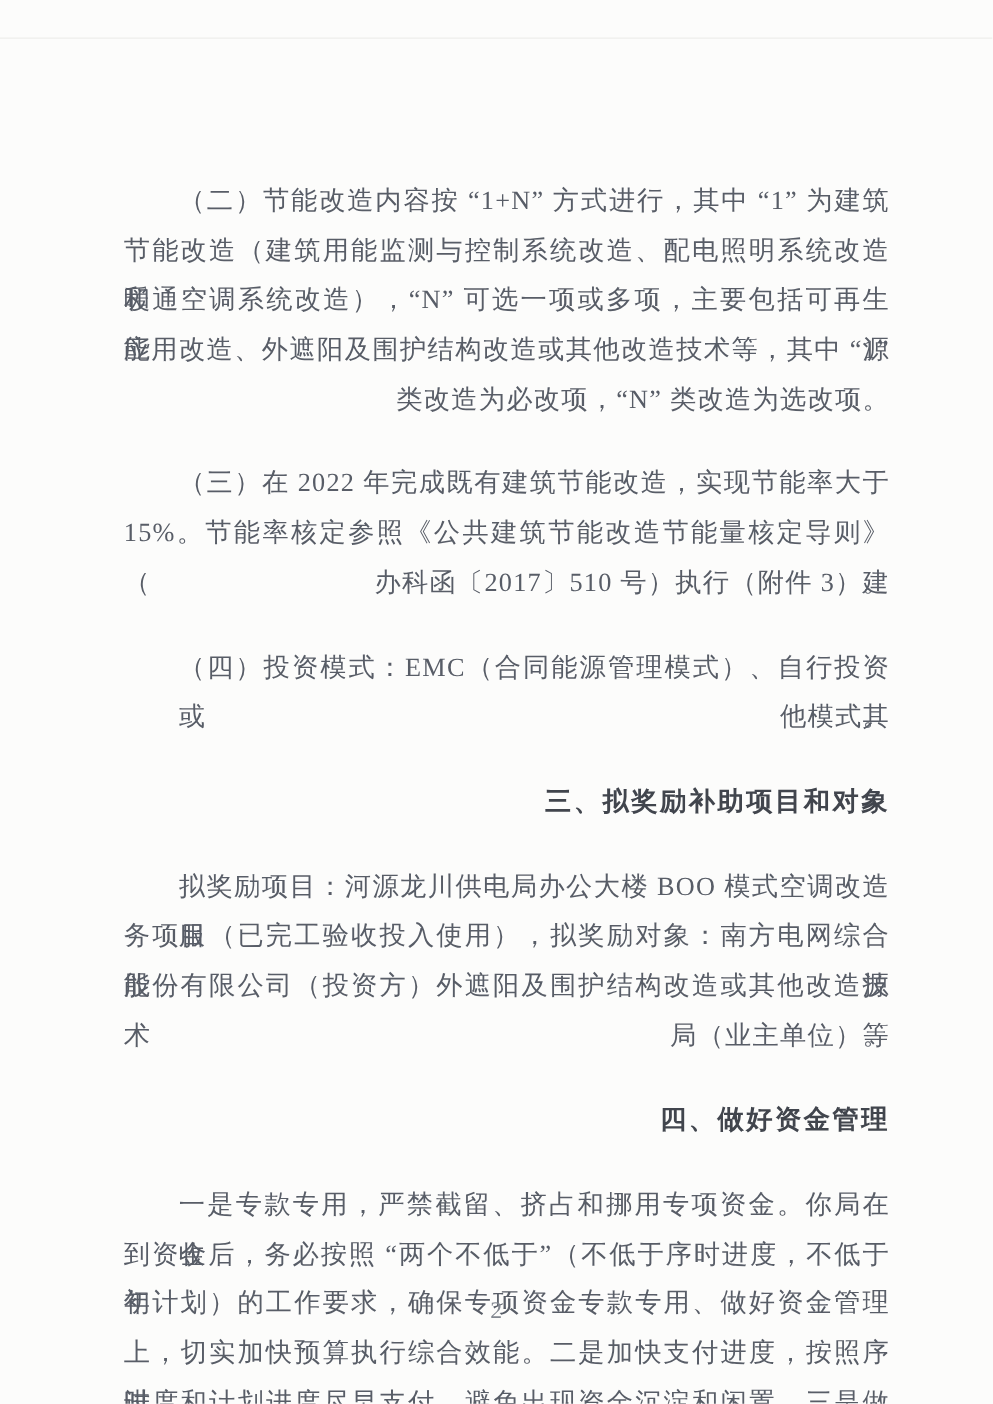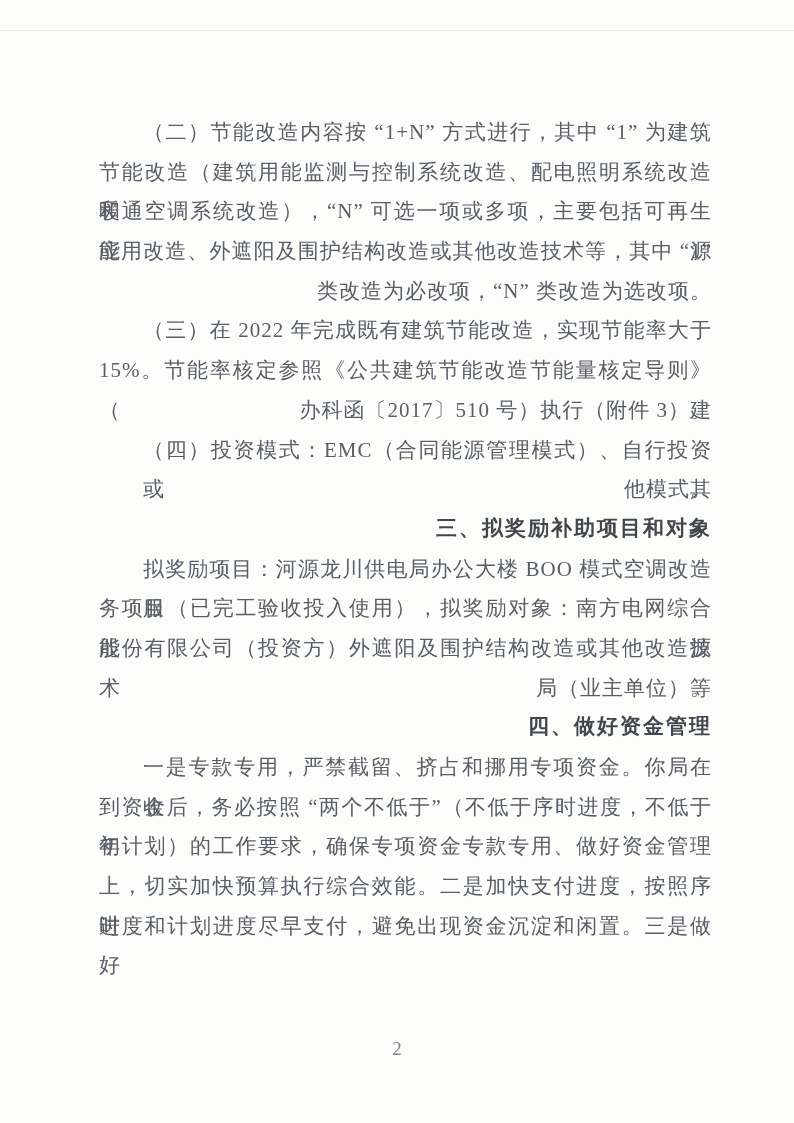--- a/index.html
+++ b/index.html
@@ -41,27 +41,28 @@
     white-space: nowrap;
     text-align: right;
   }
   .line.justify {
     white-space: normal;
     text-align: justify;
     text-align-last: justify;
   }
   .line.indent {
     padding-left: 44px;
+    margin-top: 28px;
   }
   .line.indent.justify {
     padding-left: 44px;
     width: 569px;
   }
   .line.heading {
-    font-family: Liberation Mono, monospace;
+    font-family: Liberation Sans, sans-serif;
     font-weight: bold;
     color: #41454d;
     letter-spacing: 2px;
   }
   .footer {
     position: absolute;
     left: 0;
     top: 1038px;
     width: 794px;
     text-align: center;

